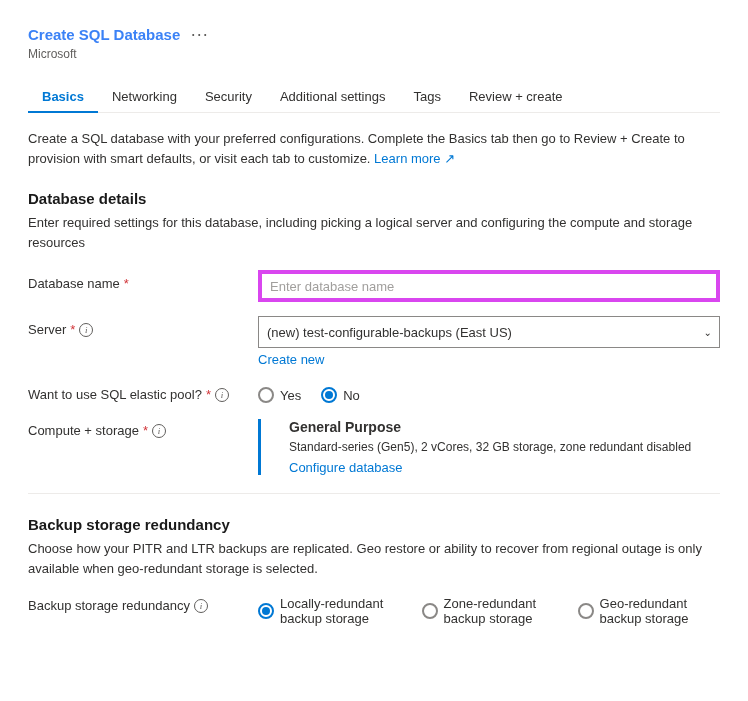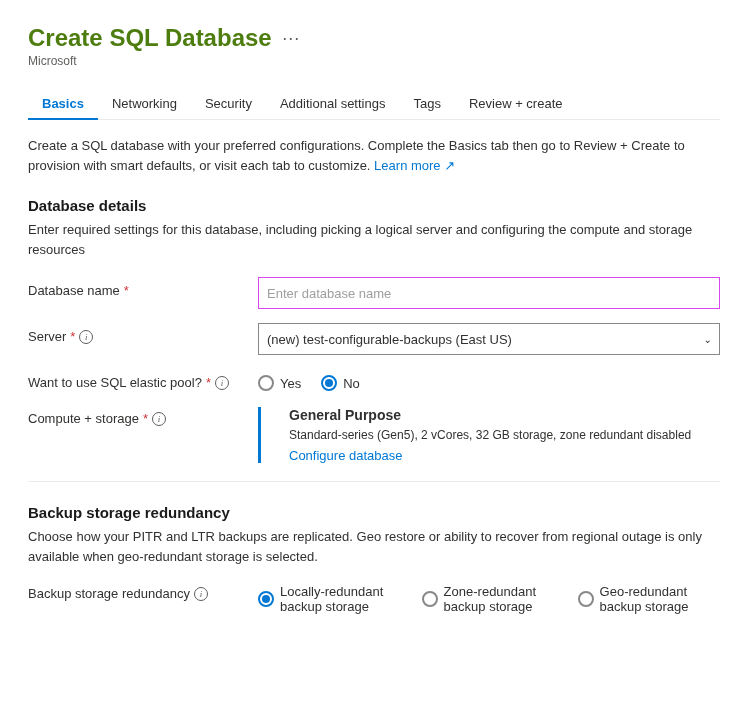--- a/index.html
+++ b/index.html
@@ -5,23 +5,23 @@
     * { box-sizing: border-box; margin: 0; padding: 0; }
     body {
       font-family: 'Segoe UI', Arial, sans-serif;
       font-size: 13px;
       color: #323130;
       background: #fff;
       padding: 24px 28px;
       max-width: 748px;
     }
     .page-title {
-      font-size: 24px;
+      font-size: 15px;
       font-weight: 600;
-      color: #4d7c0f;
+      color: #3b82f6;
       display: flex;
       align-items: center;
       gap: 8px;
     }
     .page-subtitle {
       font-size: 12px;
       color: #605e5c;
       margin-top: 2px;
     }
     .ellipsis {
@@ -112,21 +112,21 @@
       cursor: pointer;
       font-style: italic;
       font-family: serif;
     }
     .form-control {
       flex: 1;
     }
     .text-input {
       width: 100%;
       height: 32px;
-      border: 1px solid #d946ef;
+      border: 4px solid #d946ef;
       padding: 0 8px;
       font-size: 13px;
       color: #323130;
       outline: none;
     }
     .text-input::placeholder { color: #a19f9d; }
     .select-wrapper {
       position: relative;
       width: 100%;
       border-radius: 10px;
@@ -286,20 +286,21 @@
     <span class="required-star">*</span>
     <span class="info-icon">i</span>
   </div>
   <div class="form-control">
     <div class="select-wrapper">
       <div class="select-display">
         <span>(new) test-configurable-backups (East US)</span>
         <span class="chevron">⌄</span>
       </div>
     </div>
+    <a href="#" class="create-new-link">Create new</a>
   </div>
 </div>
 
 <div class="form-row">
   <div class="form-label">
     <span>Want to use SQL elastic pool?</span>
     <span class="required-star">*</span>
     <span class="info-icon">i</span>
   </div>
   <div class="form-control">

